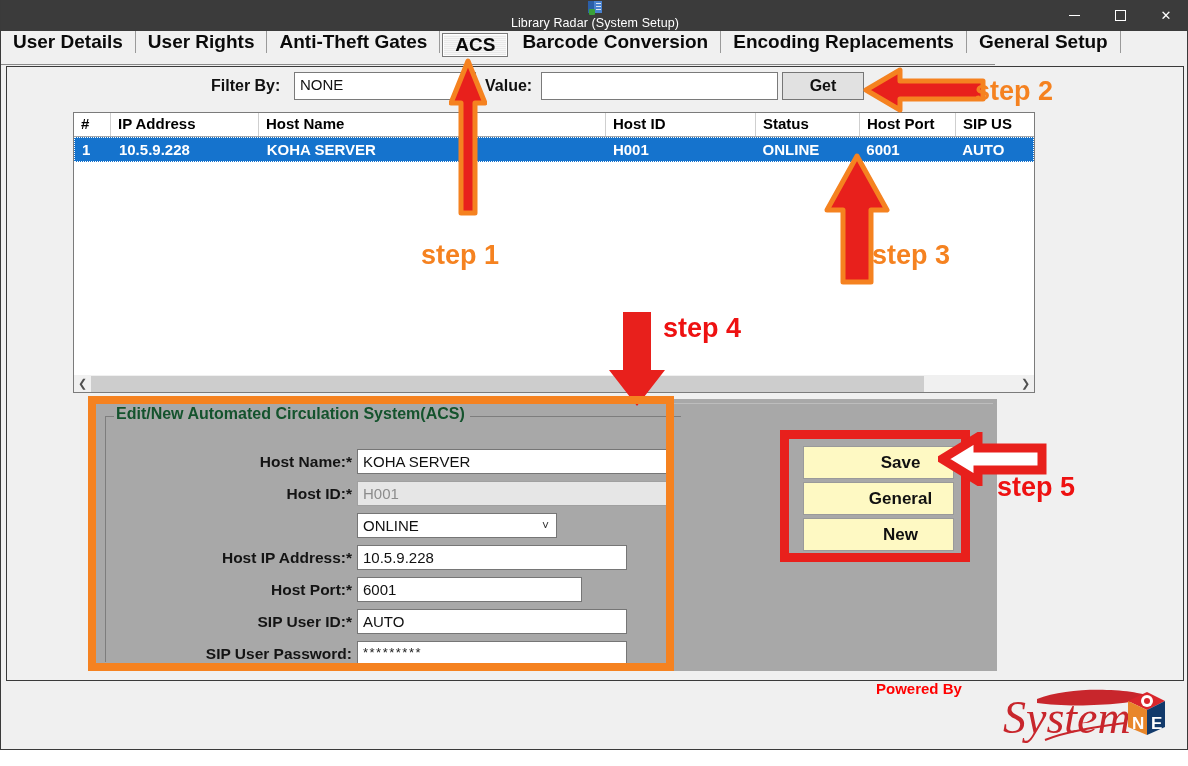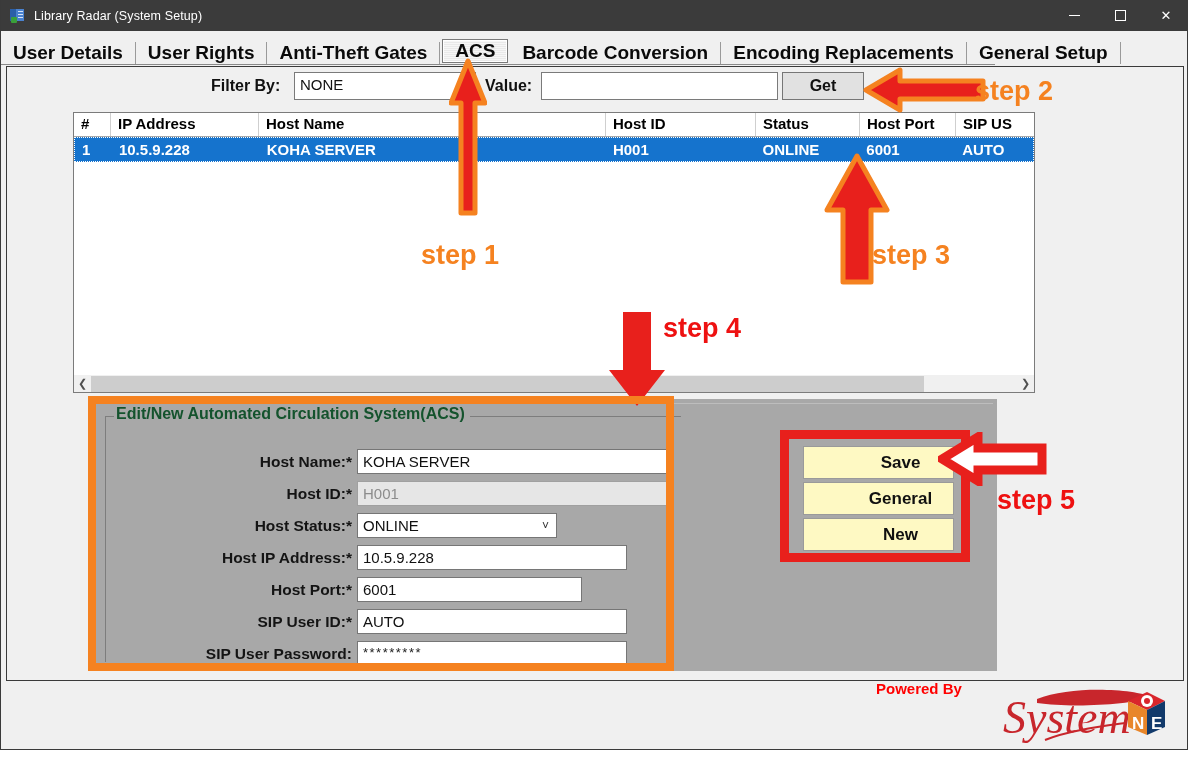--- a/index.html
+++ b/index.html
@@ -17,21 +17,21 @@
     position:absolute; left:0; top:0; width:1188px; height:750px;
     background:#f0f0f0;
     border:1px solid #3a3a3a;
     border-top:none;
   }
 
   
   #titlebar {
     position:absolute; left:0; top:0; width:1188px; height:31px;
     background:#3b3b3b;
-    display:flex; align-items:center;
+    display:flex; align-items:center;flex-direction:column;
   }
   #app-icon {
     width:16px; height:16px; margin-left:9px; margin-right:8px;
     position:relative; flex:none;
   }
   #app-icon .bk1 { position:absolute; left:0; top:1px; width:8px; height:12px; background:#2b5fa8; }
   #app-icon .bk2 { position:absolute; left:6px; top:1px; width:8px; height:12px; background:#4a82cf; }
   #app-icon .bk3 { position:absolute; left:1px; top:9px; width:6px; height:6px; background:#3aa03a; border-radius:1px;}
   #app-icon .ln  { position:absolute; left:8px; top:3px; width:5px; height:1px; background:#d8e4f5; box-shadow:0 3px 0 #d8e4f5, 0 6px 0 #d8e4f5; }
   #title-text {
@@ -42,21 +42,21 @@
     width:46px; height:31px; display:flex; align-items:center; justify-content:center;
     color:#ffffff; font-size:13px; line-height:1;
   }
   .winbtn .mn { display:block; width:11px; height:1px; background:#fff; }
   .winbtn .mx { display:block; width:11px; height:11px; border:1px solid #fff; }
 
   
   #tabstrip {
     position:absolute; left:0; top:31px; width:994px; height:34px;
     background:#f0f0f0;
-    display:flex; align-items:flex-end;
+    display:flex; align-items:flex-start;
     border-bottom:1px solid #8a8a8a;
   }
   .tab {
     display:flex; align-items:center; justify-content:center;
     padding:0 12px;
     font-size:19px; font-weight:bold; color:#0a0a0a;
     border-right:1px solid #9a9a9a;
     background:#f0f0f0;
     white-space:nowrap;
   }
@@ -289,21 +289,20 @@
 
         <div id="groupbox">
           <div id="groupbox-title">Edit/New Automated Circulation System(ACS)</div>
 
           <div class="flabel" style="left:0px;top:36px;width:246px;">Host Name:*</div>
           <div class="finput" style="left:251px;top:32px;width:310px;">KOHA SERVER</div>
 
           <div class="flabel" style="left:0px;top:68px;width:246px;">Host ID:*</div>
           <div class="finput disabled" style="left:251px;top:64px;width:310px;">H001</div>
 
-          <div class="flabel" style="left:0px;top:100px;width:246px;">Host Status:*</div>
           <div class="fcombo" style="left:251px;top:96px;width:200px;">
             <span>ONLINE</span>
             <span class="chev">˅</span>
           </div>
 
           <div class="flabel" style="left:0px;top:132px;width:246px;">Host IP Address:*</div>
           <div class="finput" style="left:251px;top:128px;width:270px;">10.5.9.228</div>
 
           <div class="flabel" style="left:0px;top:164px;width:246px;">Host Port:*</div>
           <div class="finput" style="left:251px;top:160px;width:225px;">6001</div>
@@ -358,13 +357,13 @@
 </svg>
 <div class="anno-text anno-red" style="left:663px;top:313px;">step 4</div>
 
 <div class="anno" style="left:88px;top:396px;width:586px;height:275px;border:8px solid #f58220;"></div>
 
 <div class="anno" style="left:780px;top:430px;width:190px;height:132px;border:9px solid #e8201c;"></div>
 
 <svg class="anno" style="left:938px;top:432px;width:110px;height:54px;">
   <polygon points="4,27 40,5 40,16 104,16 104,38 40,38 40,49" fill="#ffffff" stroke="#e8201c" stroke-width="9" stroke-linejoin="miter"></polygon>
 </svg>
-<div class="anno-text anno-red" style="left:997px;top:485px;">step 5</div>
+<div class="anno-text anno-red" style="left:997px;top:472px;">step 5</div>
 
 </body></html>

